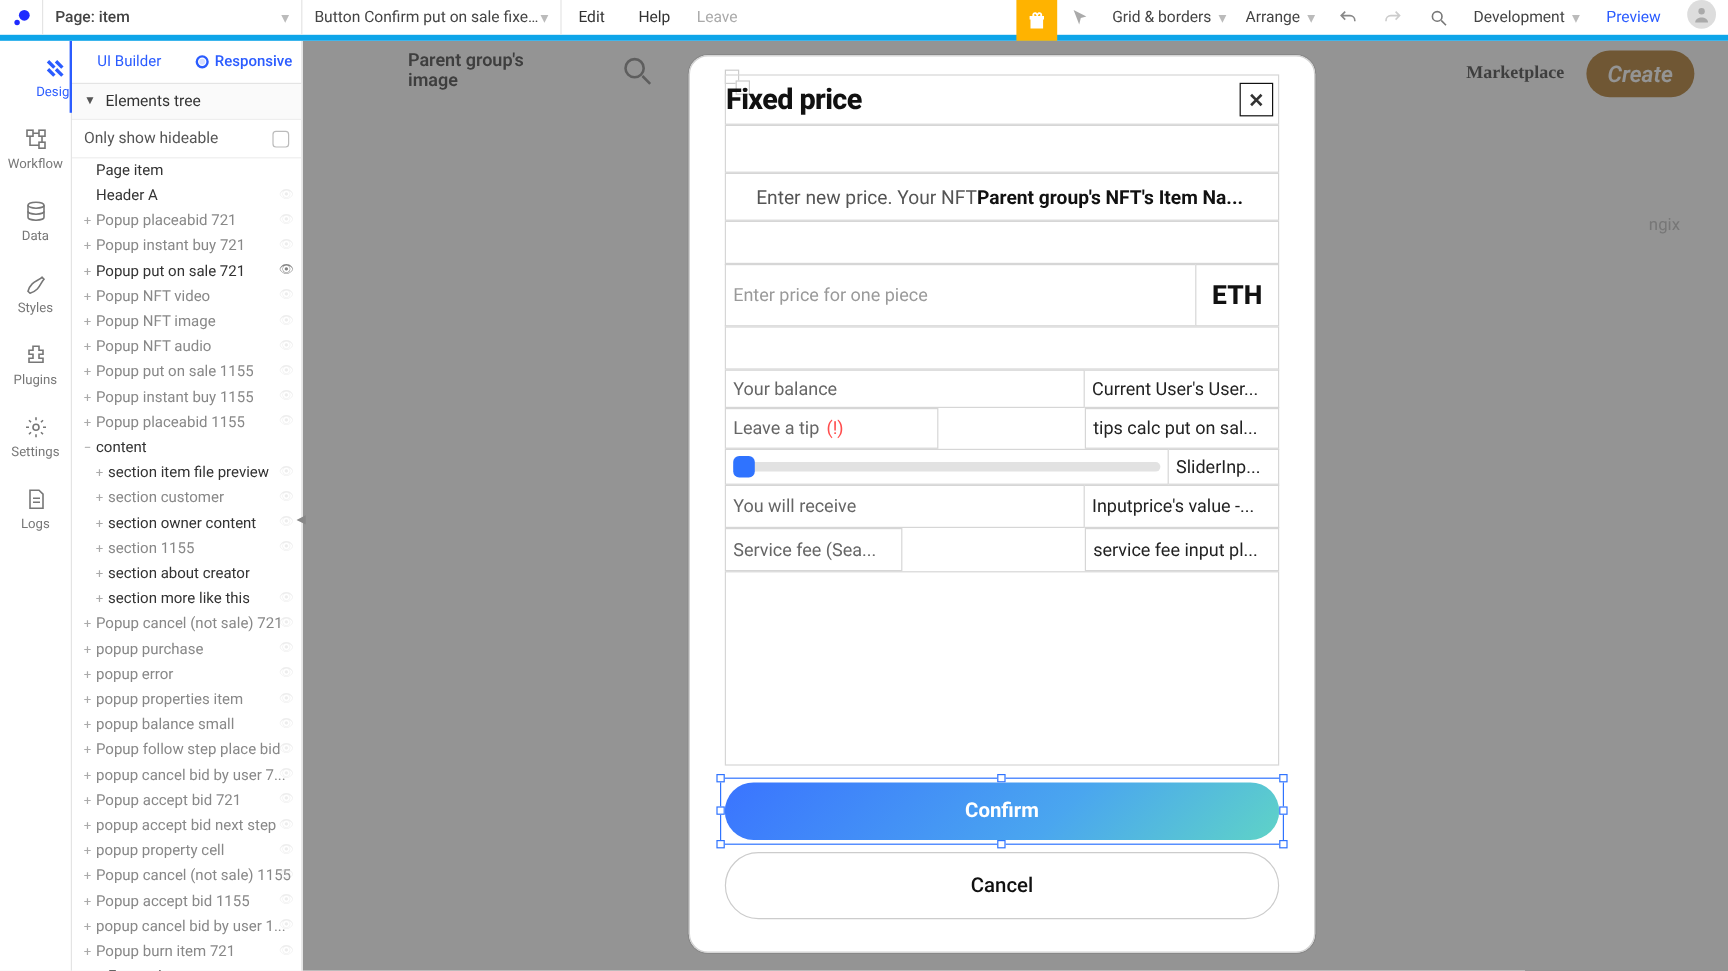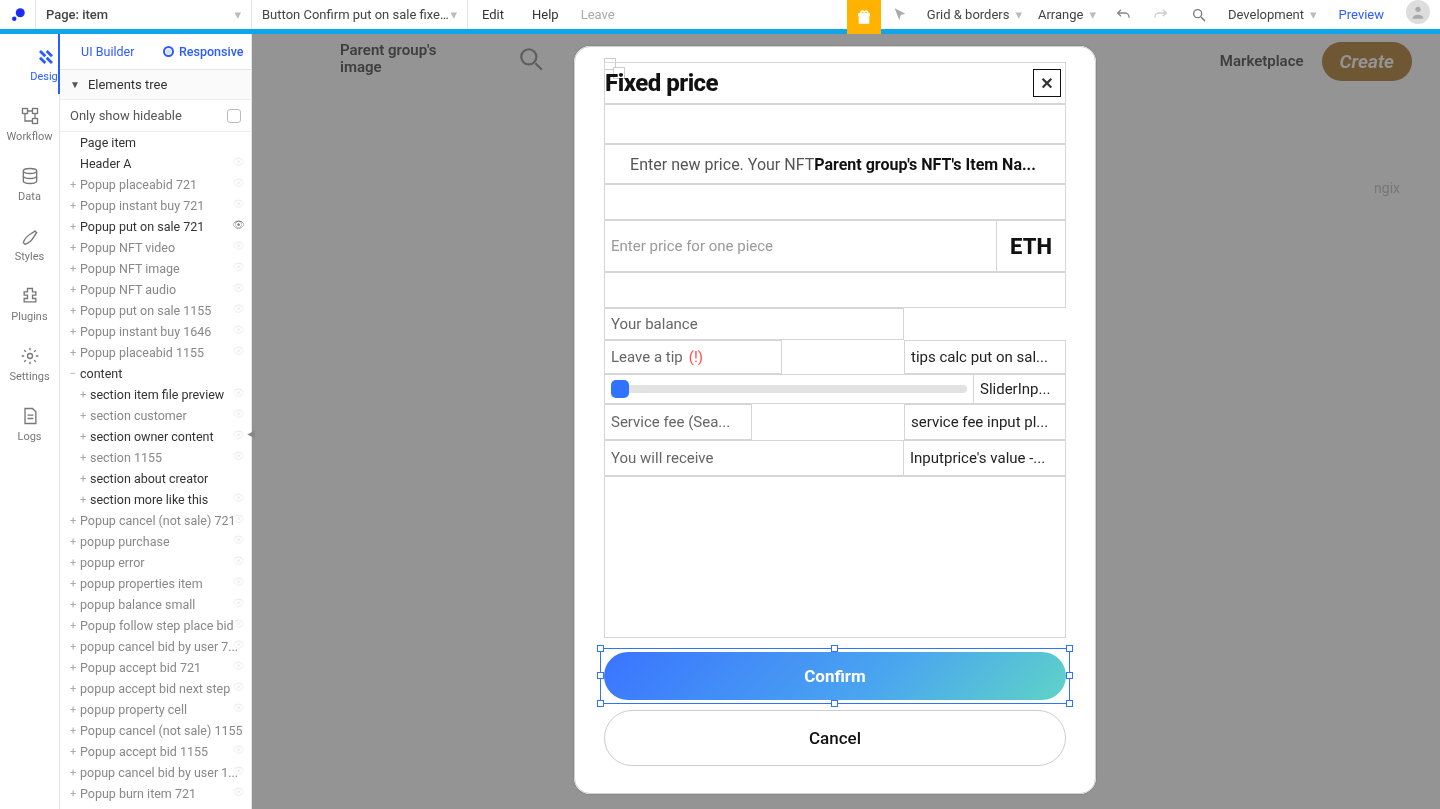--- a/index.html
+++ b/index.html
@@ -186,21 +186,21 @@
   .canvas-dim {
     position:absolute; inset:0;
     background:rgba(60,60,60,0.55);
   }
   .canvas-header-ghost {
     position:absolute; left:0; right:0; top:0; height:54px;
     background:#fff; opacity:0.85;
     display:flex; align-items:center; justify-content:flex-end;
     padding-right:28px; gap:18px;
   }
-  .canvas-header-ghost .mk { color:#222; font-weight:600; font-size:15px; }
+  .canvas-header-ghost .mk { color:#222; font-weight:600; font-size:15px;font-family:Liberation Serif, serif; }
   .canvas-header-ghost .create-pill {
     background:#a16207; color:#fff; padding:8px 18px; border-radius:20px; font-weight:600;
     font-size:19px;
     font-style:italic;
   }
   .parent-img-label {
     position:absolute; left:88px; top:8px; color:#404040; font-size:15px; font-weight:600; line-height:1.15;
   }
   .search-ghost-icon { position:absolute; left:266px; top:12px; color:#888; }
   .ngix { position:absolute; right:40px; top:146px; color:#777; font-size:14px; }
@@ -520,21 +520,21 @@
           <span class="lbl">Popup NFT audio</span>
           <span class="eye" style="font-size: 10px; opacity: 0.35;">👁</span>
         </div>
         <div class="tree-row">
           <span class="exp">+</span>
           <span class="lbl">Popup put on sale 1155</span>
           <span class="eye" style="font-size: 10px; opacity: 0.35;">👁</span>
         </div>
         <div class="tree-row">
           <span class="exp">+</span>
-          <span class="lbl">Popup instant buy 1646</span>
+          <span class="lbl">Popup instant buy 1155</span>
           <span class="eye" style="font-size: 10px; opacity: 0.35;">👁</span>
         </div>
         <div class="tree-row">
           <span class="exp">+</span>
           <span class="lbl">Popup placeabid 1155</span>
           <span class="eye" style="font-size: 10px; opacity: 0.35;">👁</span>
         </div>
         <div class="tree-row dark">
           <span class="exp">−</span>
           <span class="lbl">content</span>
@@ -692,20 +692,21 @@
           <div class="price-input">
             <span>Enter price for one piece</span>
           </div>
           <div class="eth-box">ETH</div>
         </div>
 
         <div class="row-cell thin-bar"></div>
 
         <div class="kv-row">
           <div class="kv-left">Your balance</div>
+          <div class="kv-right">Current User's User...</div>
         </div>
 
         <div class="kv-row tip-row" style="height:34px;">
           <div class="kv-left">
             <span>Leave a tip</span>
             <span class="tip-alert">(!)</span>
           </div>
           <div style="flex:0 0 122px;"></div>
           <div class="kv-right" style="border-left:1px solid #d6d6d6;">tips calc put on sal...</div>
         </div>
@@ -713,28 +714,28 @@
         <div class="slider-row">
           <div class="slider-track-cell">
             <div class="slider-track">
                 <div class="slider-thumb"></div>
               </div>
           </div>
           <div class="slider-val-cell">SliderInp...</div>
         </div>
 
         <div class="kv-row" style="height:36px;">
+          <div class="kv-left">You will receive</div>
+          <div class="kv-right">Inputprice's value -...</div>
+        </div>
+
+        <div class="kv-row" style="height:36px;">
           <div class="kv-left" style="width:148px;">Service fee (Sea...</div>
           <div style="flex:0 0 152px;"></div>
           <div class="kv-right" style="border-left:1px solid #d6d6d6;">service fee input pl...</div>
-        </div>
-
-        <div class="kv-row" style="height:36px;">
-          <div class="kv-left">You will receive</div>
-          <div class="kv-right">Inputprice's value -...</div>
         </div>
 
         <div class="big-fill"></div>
 
         <div class="btn-zone">
           <div class="btn-confirm">
             <span>Confirm</span>
             <div class="sel-outline">
               <div class="sel-h tl"></div>
                 <div class="sel-h tm"></div>

